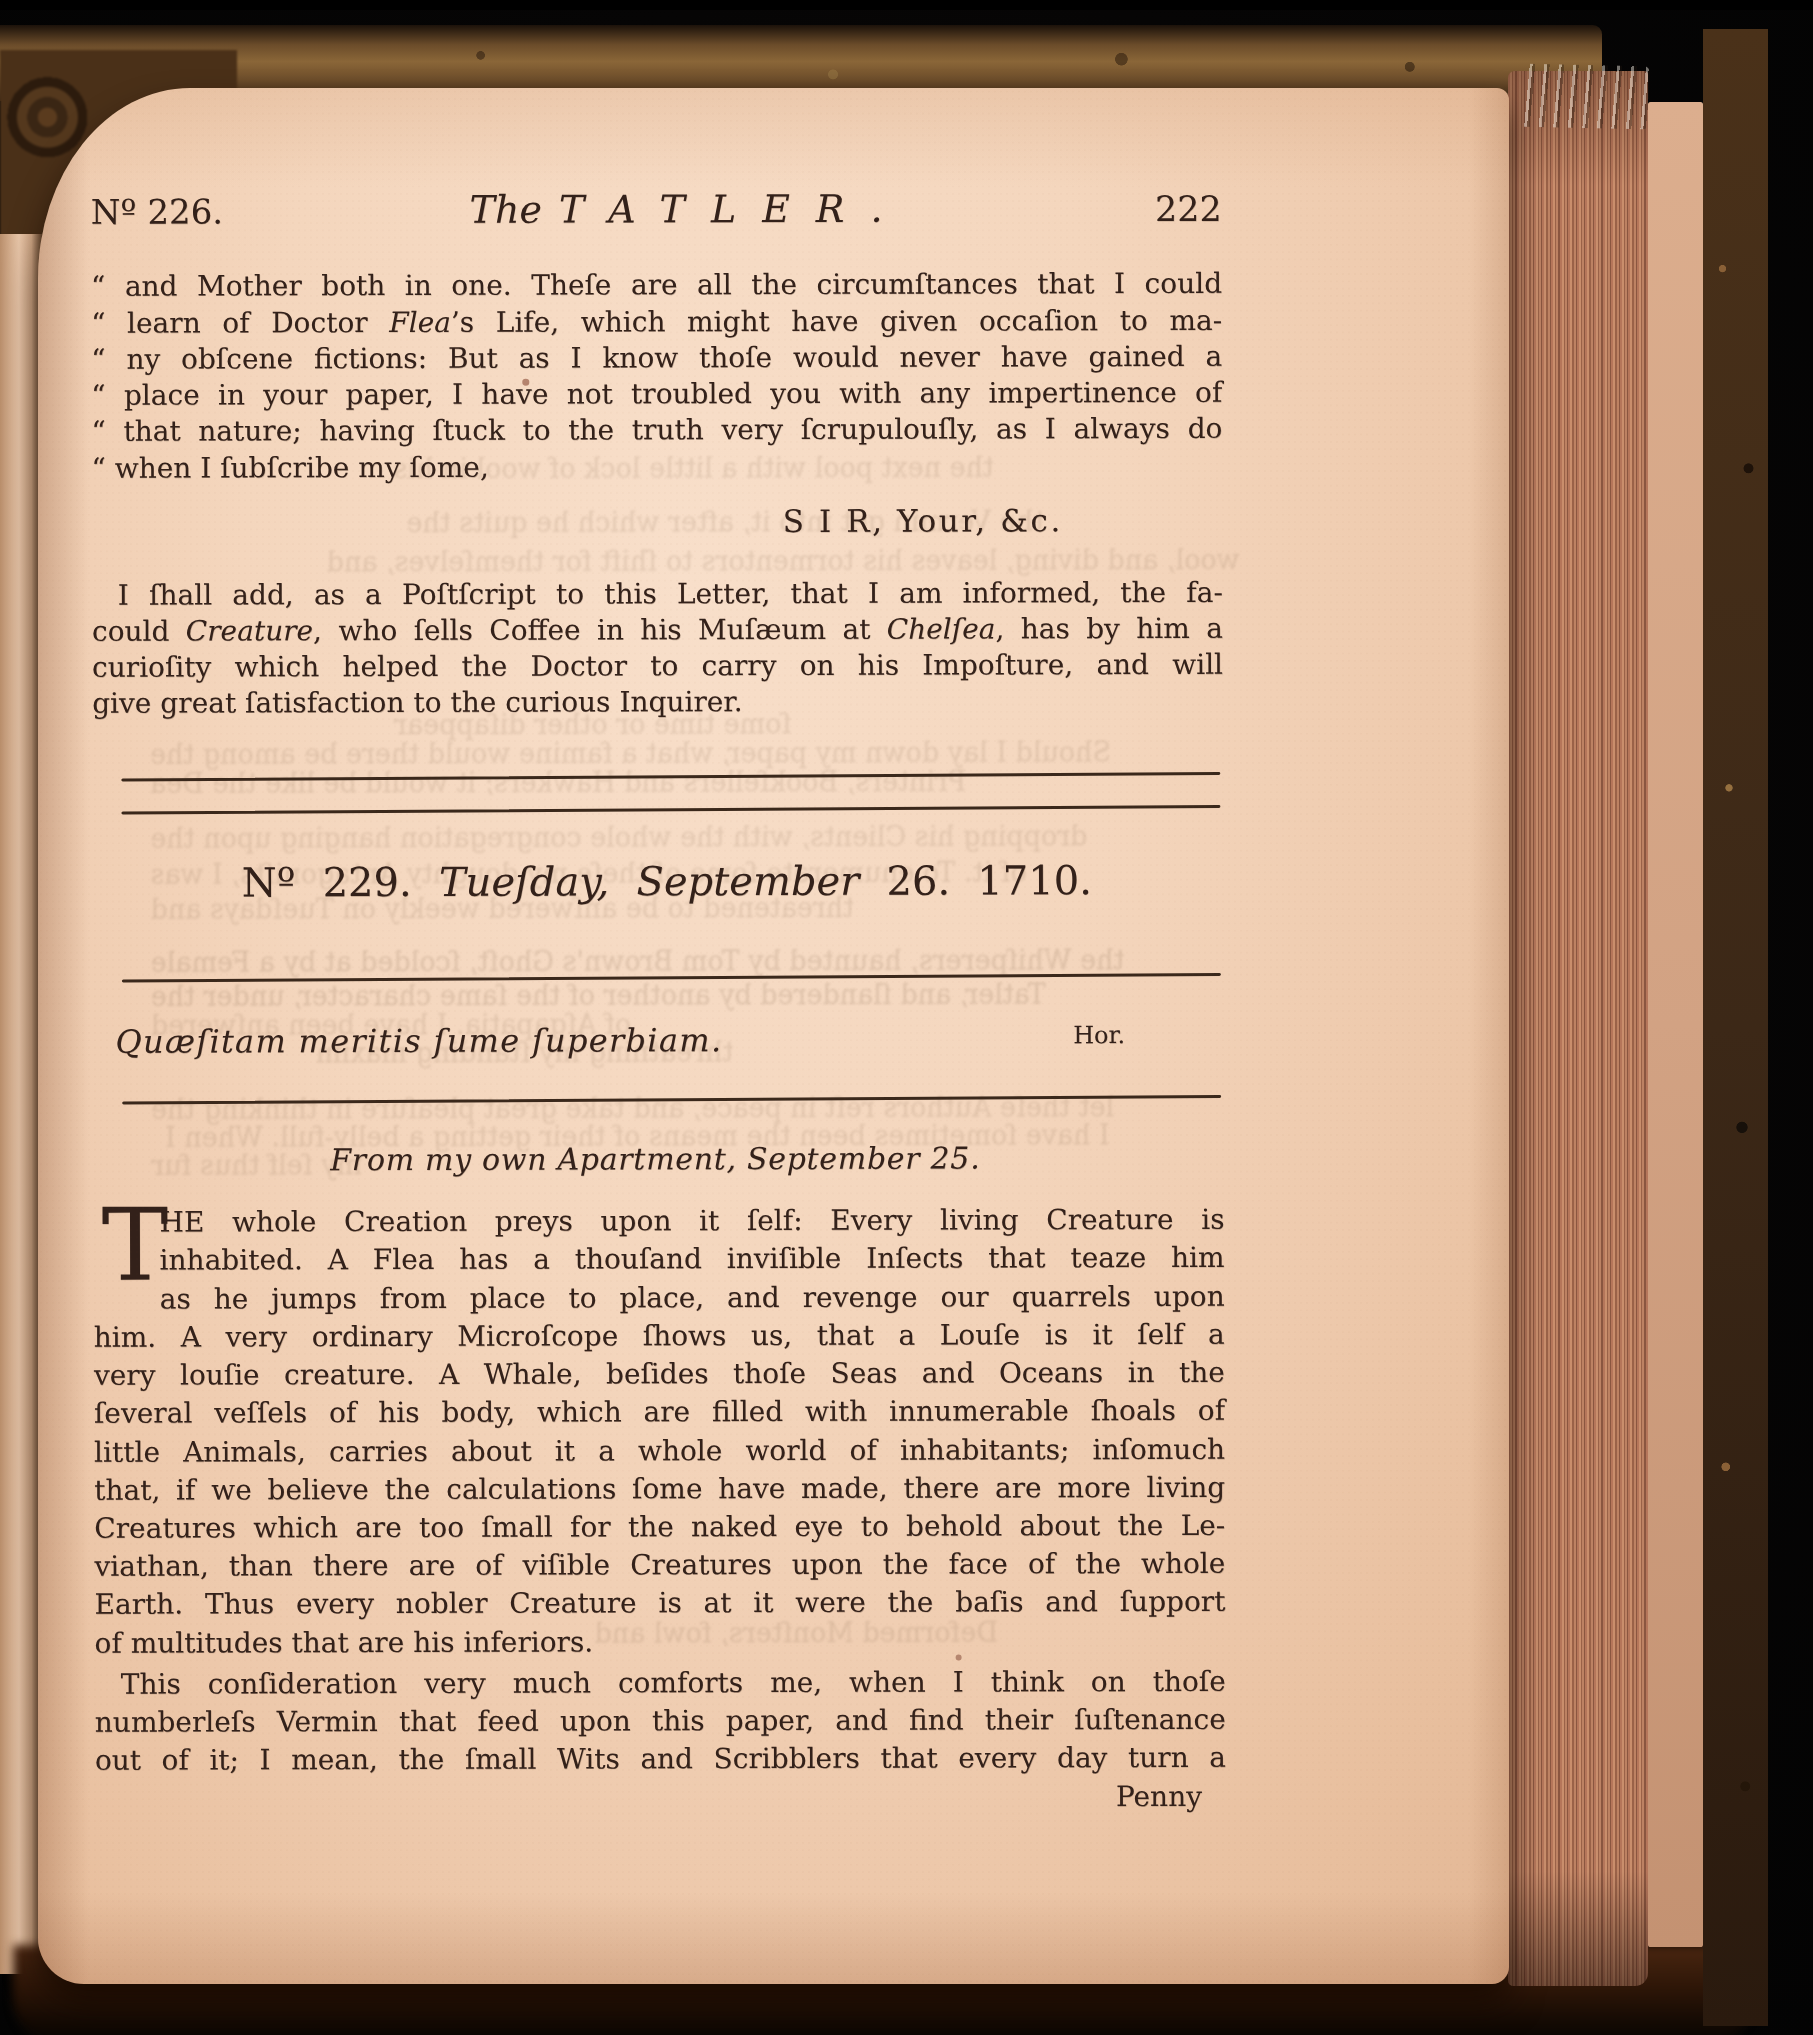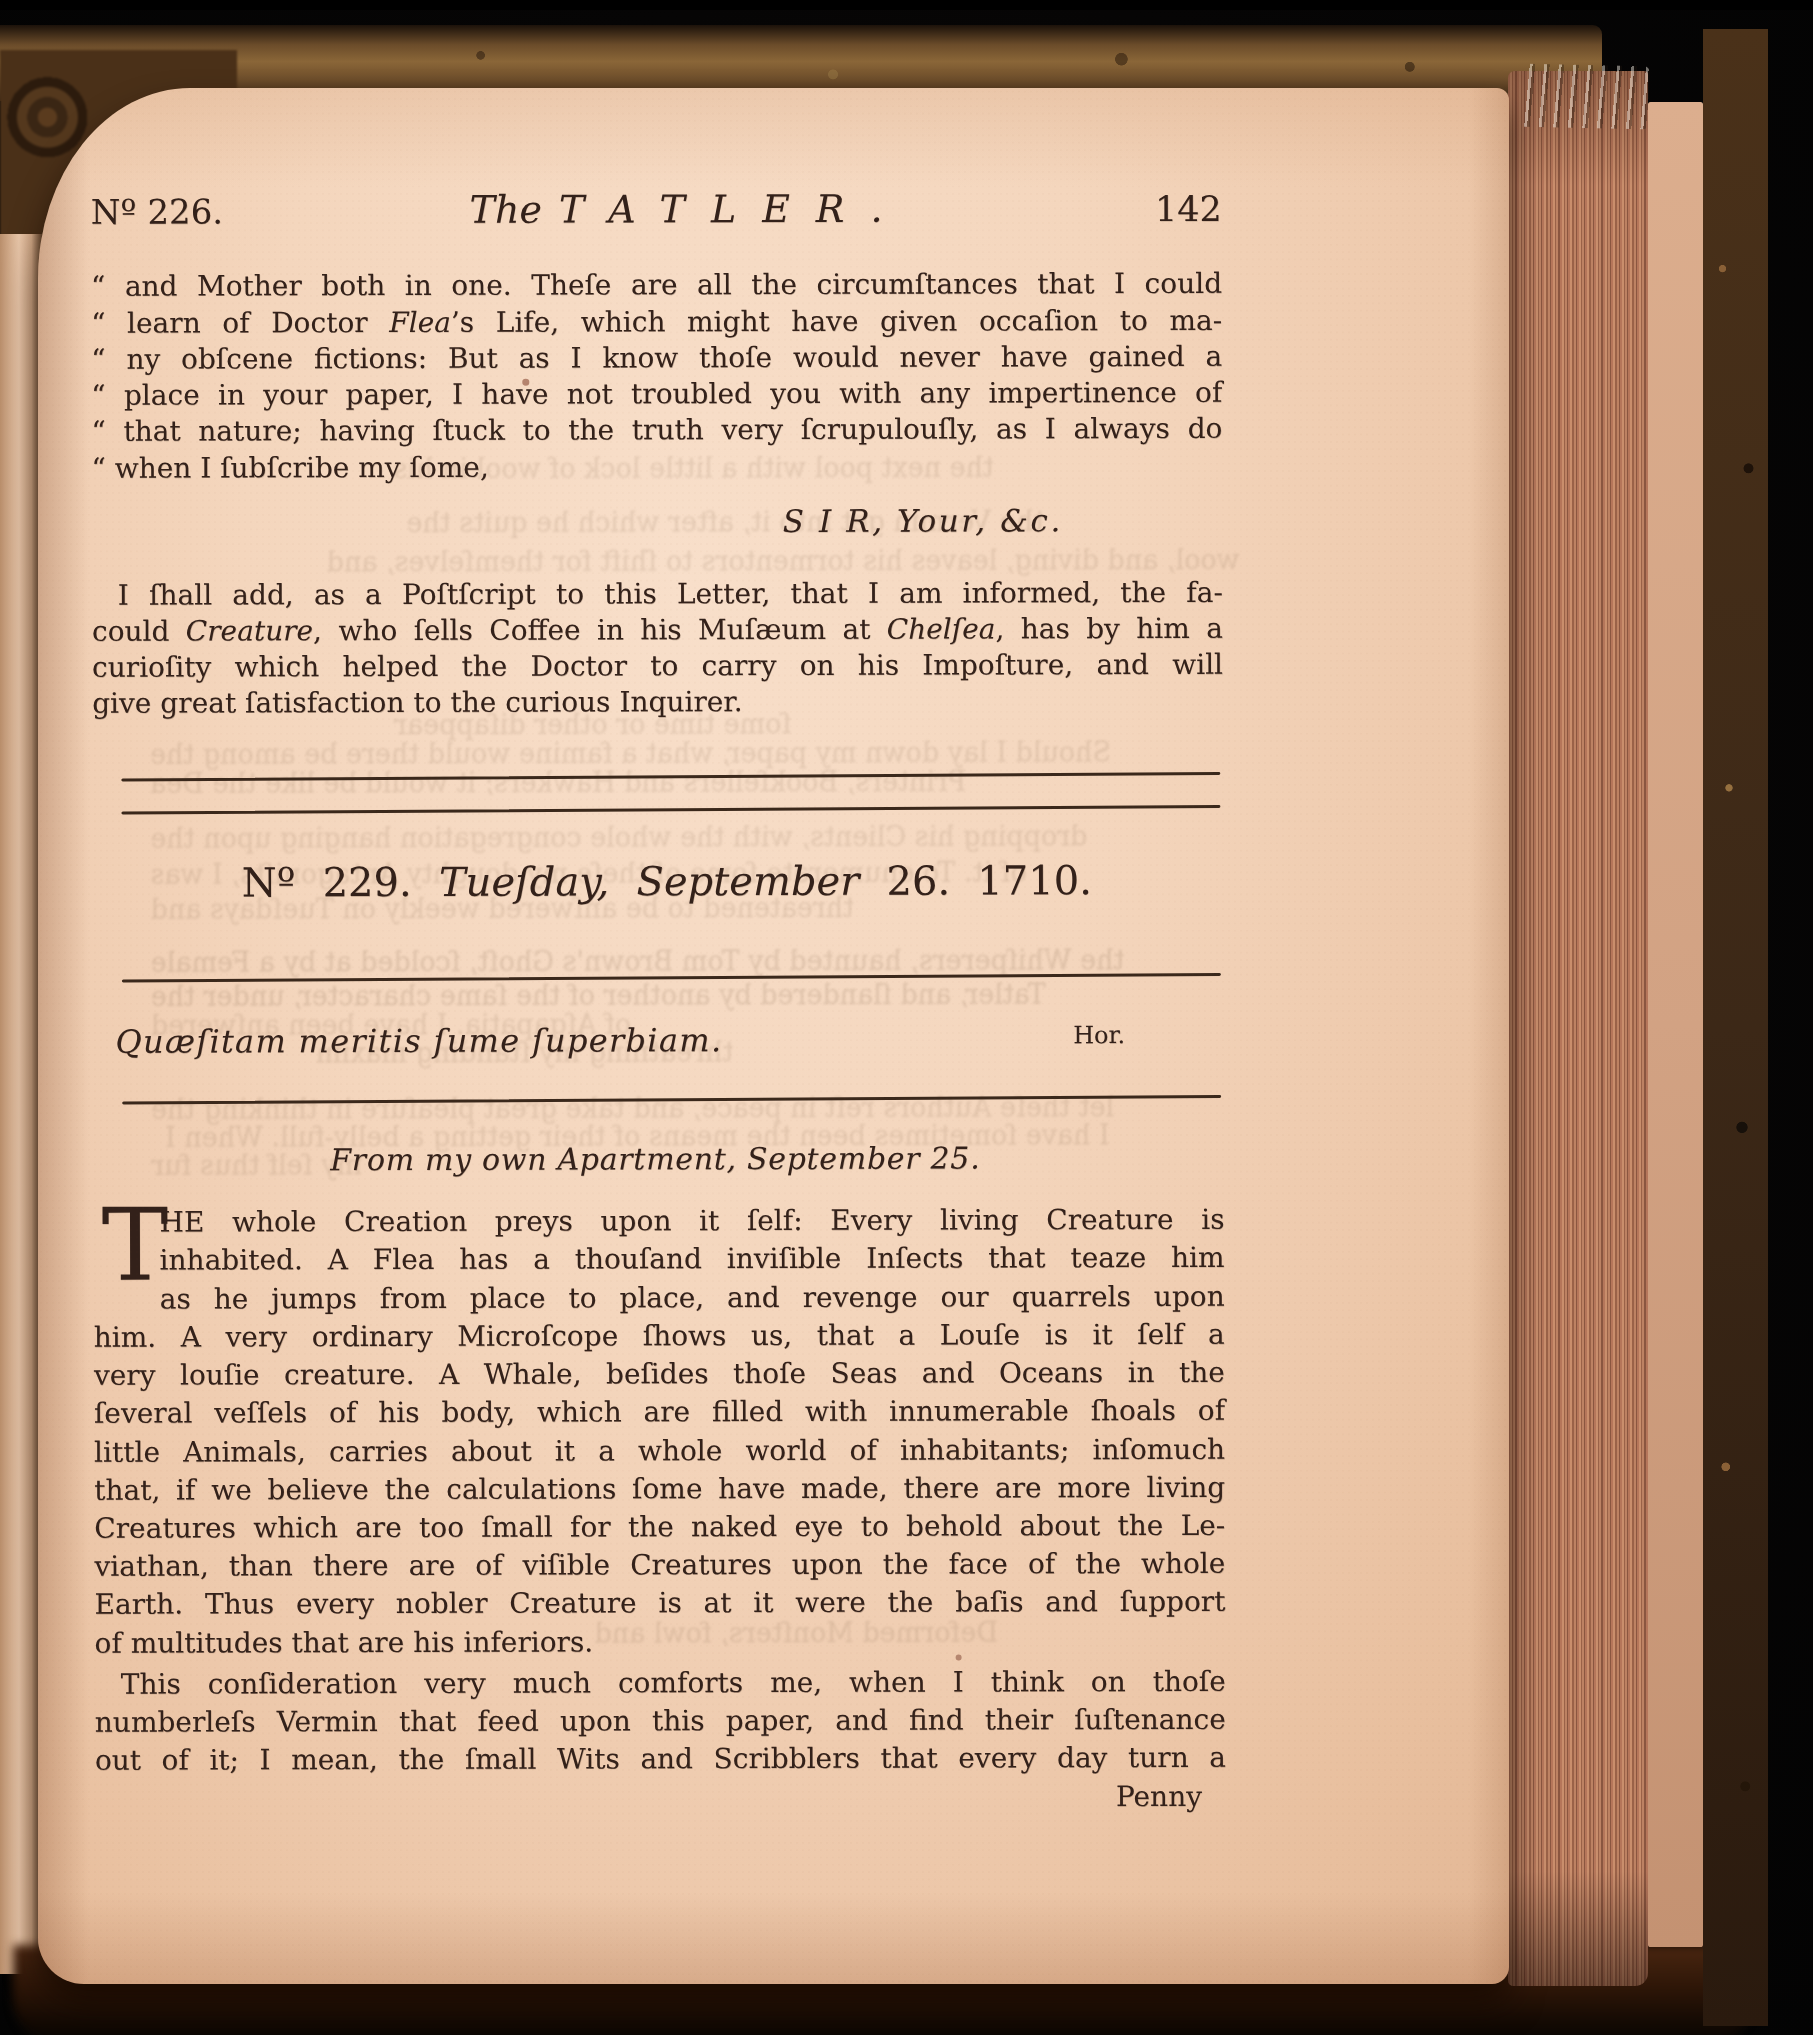--- a/index.html
+++ b/index.html
@@ -63,21 +63,21 @@
   .line{position:absolute;left:55px;width:1131px;font-size:28px;line-height:36px;
         text-align:justify;text-align-last:justify;}
   .noj{text-align-last:left;}
   .it{font-style:italic;}
   .header-row{position:absolute;left:55px;top:99px;width:1131px;display:flex;
               justify-content:space-between;align-items:baseline;}
   .issue-no{font-size:34px;}
   .journal-title{font-size:38px;font-style:italic;}
   .title-caps{letter-spacing:26px;margin-left:17px;}
   .page-num{font-size:35px;}
-  .signoff{position:absolute;left:746px;top:415px;font-size:31px;font-style:italic;
+  .signoff{position:absolute;left:746px;top:415px;font-size:31px;
            letter-spacing:2.6px;white-space:nowrap;}
   .rule{position:absolute;left:84px;width:1099px;height:3.3px;background:#3a281b;
         transform:rotate(-0.2deg);border-radius:2px;}
   .issue-heading{position:absolute;left:55px;top:770px;width:1131px;padding-left:149px;
                  box-sizing:border-box;font-size:40px;word-spacing:14.5px;white-space:nowrap;}
   .motto-row{position:absolute;left:55px;top:933px;width:1131px;font-size:32px;}
   .motto-text{font-style:italic;padding-left:22.4px;letter-spacing:1.3px;}
   .motto-attr{position:absolute;right:99px;top:1.3px;font-style:normal;font-size:24px;}
   .dateline{position:absolute;left:55px;top:1053px;width:1131px;padding-left:237px;
             box-sizing:border-box;font-size:30px;font-style:italic;letter-spacing:0.7px;}
@@ -137,21 +137,21 @@
         <div class="ghost g15">my ſelf thus fur</div>
         <div class="ghost g16">Deformed Monſters, fowl and</div>
       </div>
 
       <div class="stain stain1"></div>
       <div class="stain stain2"></div>
 
       <div class="header-row">
         <span class="issue-no">Nº 226.</span>
         <span class="journal-title"><span>The</span><span class="title-caps">TATLER.</span></span>
-        <span class="page-num">142</span>
+        <span class="page-num">222</span>
       </div>
 
       <div>
         <div class="line" style="top:179px"><span>“ and Mother both in one.  Theſe are all the circumſtances that I could</span></div>
         <div class="line" style="top:216px"><span>“ learn of Doctor </span><span class="it">Flea</span><span>’s Life, which might have given occaſion to ma-</span></div>
         <div class="line" style="top:252px"><span>“ ny obſcene fictions: But as I know thoſe would never have gained a</span></div>
         <div class="line" style="top:288px"><span>“ place in your paper, I have not troubled you with any impertinence of</span></div>
         <div class="line" style="top:324px"><span>“ that nature; having ſtuck to the truth very ſcrupulouſly, as I always do</span></div>
         <div class="line noj" style="top:361px"><span>“ when I ſubſcribe my ſome,</span></div>
         <div class="signoff">S I R, Your, &amp;c.</div>

